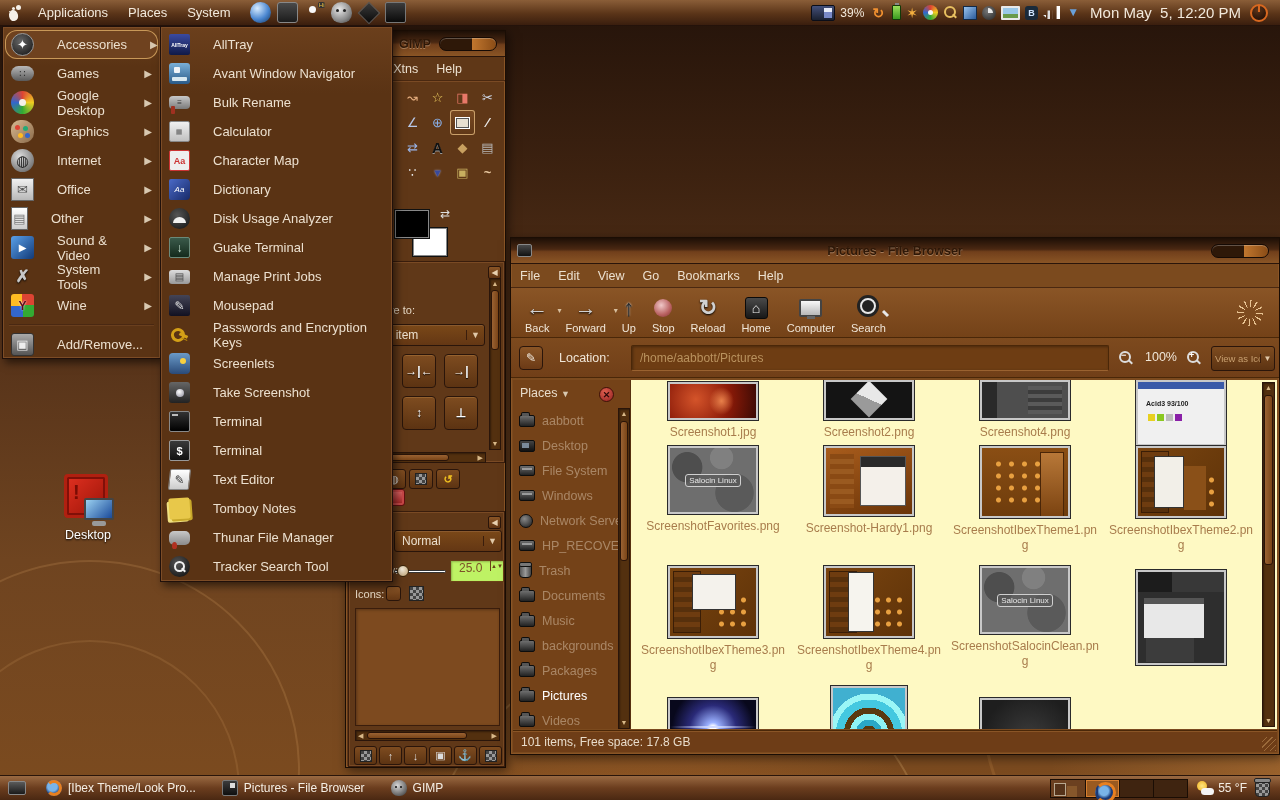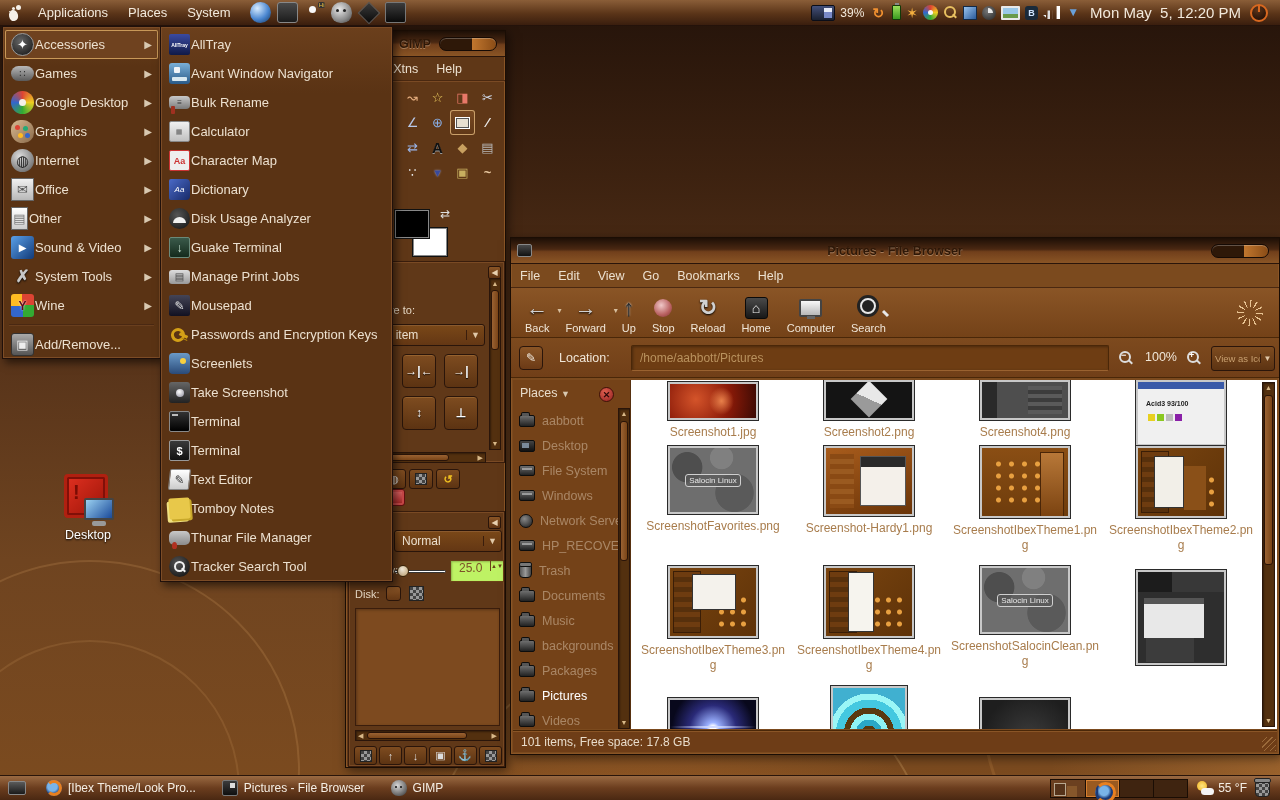--- a/index.html
+++ b/index.html
@@ -58,21 +58,21 @@
 .ti-netspeed{width:16px;height:14px;color:#6aa0d8;font-size:12px;line-height:13px;text-align:center}
 .ti-netspeed::before{content:"▼"}
 .clock{font-size:15px;color:#f2e9dc;white-space:pre;margin:0 4px}
 .ti-power{width:18px;height:18px;border-radius:50%;background:radial-gradient(circle at 40% 35%,#50261060,#1a0c06);border:2px solid #d86820;position:relative}
 .ti-power::after{content:"";position:absolute;left:6px;top:-1px;width:2px;height:7px;background:#d86820}
 
 
 .gmenu{position:absolute;background:linear-gradient(#6b3f1c,#5a3314 12%,#5a3314);border:1px solid #20100a;box-shadow:inset 0 0 0 1px #7c4c26,3px 4px 8px rgba(0,0,0,.55);z-index:50;padding:3px 2px;color:#ece0cf;font-size:13px}
 #apps-menu{left:2px;top:26px;width:159px;height:333px}
 #accessories-menu{left:160px;top:26px;width:233px;height:556px}
-.menu-item{display:flex;align-items:center;height:29px;padding:0 6px 0 6px;gap:1px;border-radius:2px;cursor:default}
+.menu-item{display:flex;align-items:center;height:29px;padding:0 6px 0 6px;gap:23px;border-radius:12px;cursor:default}
 .menu-item .arrow{margin-left:auto;color:#d8c8b0;font-size:10px}
 .menu-item.selected{background:#6f421f;box-shadow:inset 0 0 0 1px #c89858}
 .menu-sep{height:2px;margin:4px 4px;background:linear-gradient(#3a1d0c,#7a4a24)}
 
 .cm{width:23px;height:23px;position:relative;flex:none;display:flex;align-items:center;justify-content:center;font-size:13px}
 .cm-accessories{background:radial-gradient(circle at 40% 35%,#666,#111);border-radius:50%;border:1px solid #999;color:#fff}
 .cm-accessories::before{content:"✦"}
 .cm-games{background:linear-gradient(#b8b8b8,#5a5a5a);border-radius:8px;height:15px;color:#333}
 .cm-games::before{content:"∷";font-size:10px}
 .cm-google{border-radius:50%;background:conic-gradient(#d43,#ec2,#3a3,#36c,#d43)}
@@ -263,21 +263,21 @@
 .place-item.selected-place{color:#fff}
 .pi{flex:none;position:relative;width:16px;height:12px;background:linear-gradient(#6e6e6e,#222);border:1px solid #0d0d0d;border-radius:2px}
 .pi-folder::before,.pi-home::before{content:"";position:absolute;top:-4px;left:1px;width:7px;height:3px;background:#565656;border:1px solid #0d0d0d;border-bottom:none;border-radius:2px 2px 0 0}
 .pi-drive{height:11px}
 .pi-drive::before{content:"";position:absolute;left:2px;top:2px;right:2px;height:2px;background:#9a9a9a}
 .pi-desktop{background:linear-gradient(#444,#111)}
 .pi-desktop::before{content:"";position:absolute;left:2px;top:2px;right:5px;bottom:3px;background:#7a8a9a}
 .pi-network{border-radius:50%;width:14px;height:14px;background:radial-gradient(circle at 38% 32%,#888,#1a1a1a)}
 .pi-trash{width:13px;height:14px;border-radius:2px 2px 4px 4px;background:linear-gradient(90deg,#555,#999,#444)}
 .pi-trash::before{content:"";position:absolute;left:-1px;top:-3px;right:-1px;height:3px;background:#777;border:1px solid #111;border-radius:2px}
-#fb-files{position:relative;flex:1;background:#ffffff;overflow:hidden}
+#fb-files{position:relative;flex:1;background:#fef9c3;overflow:hidden}
 #file-grid{position:absolute;left:4px;top:0;right:18px;bottom:0;display:grid;grid-template-columns:repeat(4,1fr);grid-template-rows:66px 120px 120px 1fr;justify-items:center}
 .file-cell{display:flex;flex-direction:column;align-items:center;width:154px}
 .file-label{margin-top:5px;max-width:150px;text-align:center;font-size:12px;line-height:15px;color:#a87c4c;overflow-wrap:anywhere}
 .thumb{width:90px;height:72px;border:2px solid #c8c8c8;outline:1px solid #2a2a2a;flex:none;position:relative;overflow:hidden}
 .th-flame{height:38px;margin-top:2px;background:radial-gradient(circle at 30% 45%,#d4542a,#8a1a08 55%,#3a0a04),#3a0a04}
 .th-flame::after{content:"";position:absolute;left:45%;top:10%;width:30%;height:80%;background:radial-gradient(ellipse,#e8804a,transparent 70%)}
 .th-cube-dark{height:40px;margin-top:0;background:#141414}
 .th-cube-dark::after{content:"";position:absolute;left:30px;top:4px;width:26px;height:26px;background:linear-gradient(160deg,#e8e8e8 50%,#9a9a9a 50%);transform:rotate(45deg)}
 .th-gray-shot{height:40px;margin-top:0;background:linear-gradient(90deg,#2a2a2a 0 18%,#4e4e4e 18%),#444}
 .th-gray-shot::after{content:"";position:absolute;right:6px;top:4px;bottom:4px;width:40%;background:repeating-linear-gradient(#5a5a5a 0 4px,#3c3c3c 4px 8px)}
@@ -480,21 +480,21 @@
         <span class="dtext">Normal</span>
         <span class="darrow">▼</span>
       </div>
       <div class="glabel" style="left:9px;top:52px">Opacity:</div>
       <div class="slider-track" style="left:45px;top:58px;width:52px"></div>
       <div class="slider-handle" style="left:48px;top:53px"></div>
       <div class="spinbox" style="left:101px;top:48px;width:54px">
         <span class="sval">25.0</span>
         <span class="sarrs">▲▼</span>
       </div>
-      <div class="glabel" style="left:6px;top:76px">Disk:</div>
+      <div class="glabel" style="left:6px;top:76px">Icons:</div>
       <div class="gcheck" style="left:37px;top:74px"></div>
       <div class="gpattern checker" style="left:60px;top:74px"></div>
       <div class="layers-list"></div>
       <div class="hscroll" style="left:6px;top:218px;width:145px">
         <div class="sarr lt">◀</div>
         <div class="sthumb" style="left:11px;width:100px"></div>
         <div class="sarr rt">▶</div>
       </div>
       <div class="dock-btn-row" style="left:5px;top:234px;gap:2px">
         <div class="dbtn" style="width:23px;height:19px">

